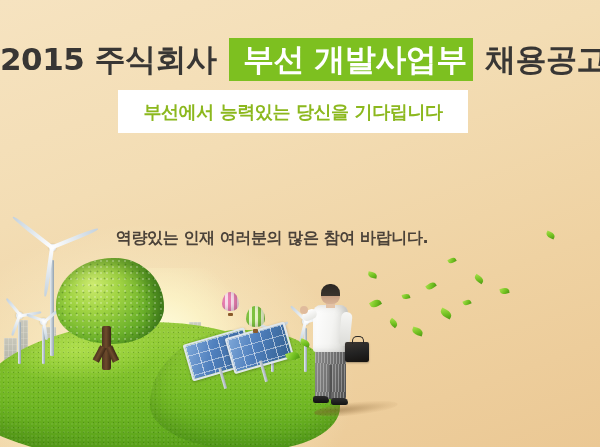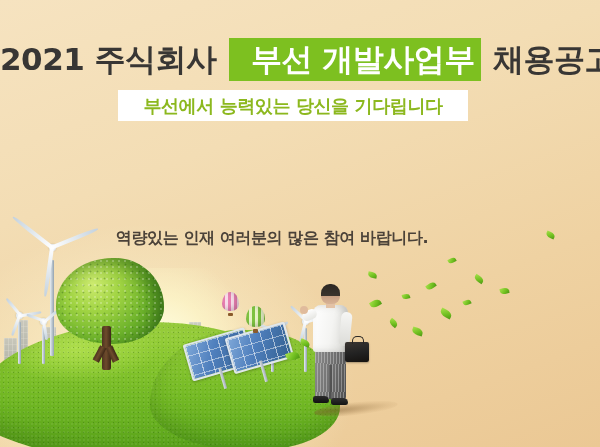--- a/index.html
+++ b/index.html
@@ -223,24 +223,24 @@
 
   
   .title{
     position:absolute;left:0;top:42px;width:600px;
     text-align:center;white-space:nowrap;
     font-size:31px;font-weight:700;letter-spacing:-0.5px;
     color:#383634;line-height:1.12;
   }
   .title .hl{
     background:#7dc020;color:#ffffff;
-    padding:3px 6px 4px 22px;margin:0 2px;
+    padding:3px 6px 4px 14px;margin:0 2px;
   }
   .subtitle-wrap{
-    position:absolute;left:118px;top:90px;width:350px;height:31px;
+    position:absolute;left:118px;top:90px;width:350px;height:43px;
     background:#ffffff;display:flex;align-items:center;justify-content:center;
   }
   .subtitle{
     font-size:18px;font-weight:700;color:#8cb81e;white-space:nowrap;letter-spacing:-0.4px;
   }
   .body-block{
     position:absolute;left:0;top:133px;width:600px;text-align:center;
     font-size:16px;font-weight:600;color:#4b4239;line-height:21px;letter-spacing:-0.4px;
   }
   .body-block div{white-space:nowrap;}
@@ -364,21 +364,21 @@
   <div class="leaf" style="left:426px;top:283px;width:10px;height:6px;transform:rotate(-36deg);"></div>
   <div class="leaf" style="left:440px;top:310px;width:12px;height:7px;transform:rotate(28deg);"></div>
   <div class="leaf" style="left:463px;top:300px;width:8px;height:5px;transform:rotate(-22deg);"></div>
   <div class="leaf" style="left:474px;top:276px;width:10px;height:6px;transform:rotate(34deg);"></div>
   <div class="leaf" style="left:500px;top:288px;width:9px;height:6px;transform:rotate(-16deg);"></div>
   <div class="leaf" style="left:546px;top:232px;width:9px;height:6px;transform:rotate(24deg);"></div>
   <div class="leaf" style="left:368px;top:272px;width:9px;height:6px;transform:rotate(12deg);"></div>
   <div class="leaf" style="left:448px;top:258px;width:8px;height:5px;transform:rotate(-28deg);"></div>
 
   <div class="title">
-    <span>2021 주식회사</span>
+    <span>2015 주식회사</span>
     <span class="hl">부선 개발사업부</span>
     <span>채용공고</span>
   </div>
 
   <div class="subtitle-wrap">
     <span class="subtitle">부선에서 능력있는 당신을 기다립니다</span>
   </div>
 
 
   <div class="footer-line">역량있는 인재 여러분의 많은 참여 바랍니다.</div>

